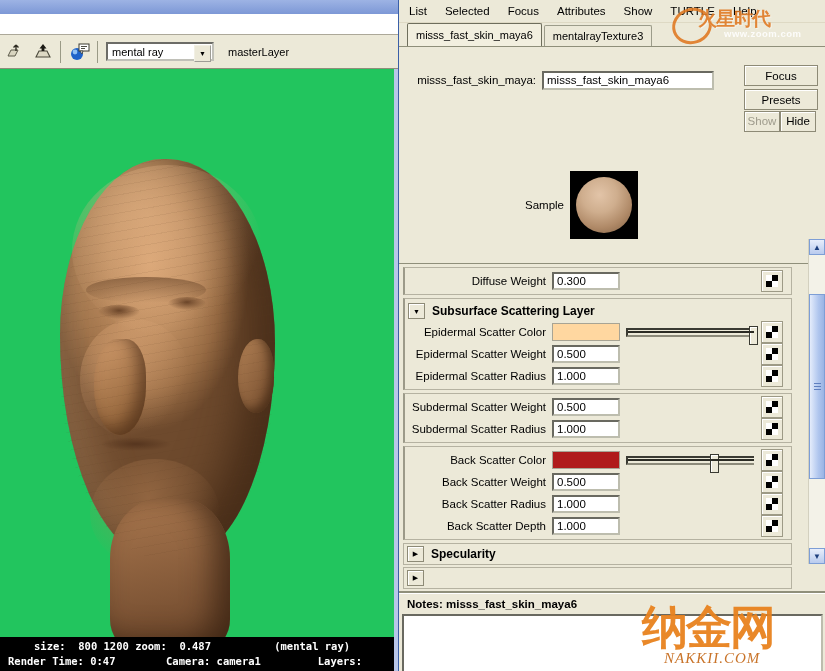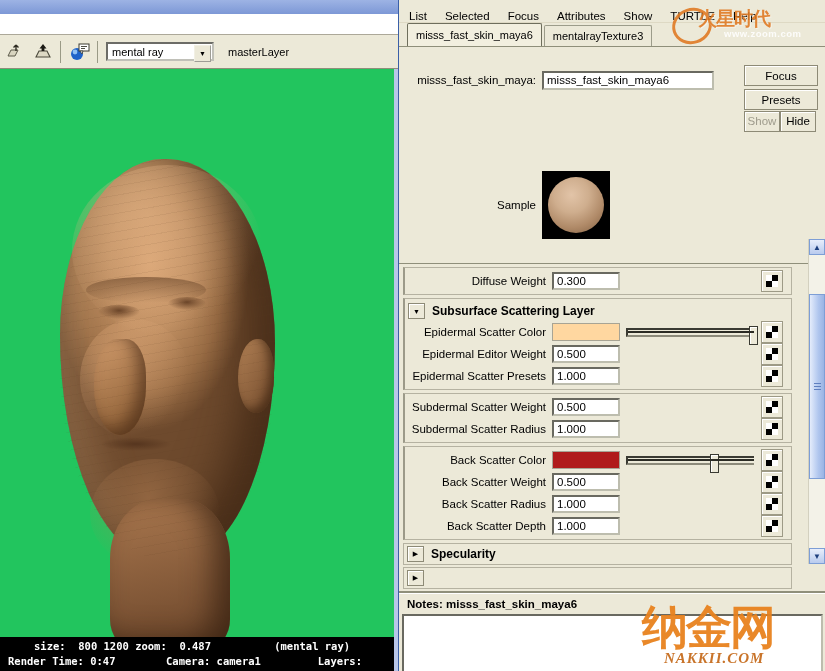--- a/index.html
+++ b/index.html
@@ -79,21 +79,21 @@
      white-space:nowrap;letter-spacing:.5px;text-shadow:1px 1px 1px rgba(0,0,0,.45);}
   .wbtns{position:absolute;right:2px;top:2px;display:flex;gap:2px;}
   .wb{width:21px;height:18px;border:1px solid #8fb6ee;border-radius:3px;
      background:linear-gradient(180deg,#6fa4ec,#2f6ed0);display:flex;align-items:flex-end;justify-content:center;
      color:#fff;font-size:10px;font-weight:bold;padding-bottom:2px;box-sizing:border-box;}
   .wb.close{background:linear-gradient(180deg,#f28a6a,#d03c18);border-color:#f7b49a;
      align-items:center;font-size:13px;padding-bottom:0;}
   .wb .minglyph{display:block;width:9px;height:3px;background:#fff;margin-bottom:1px;}
   .wb .maxglyph{display:block;width:10px;height:9px;border:2px solid #fff;border-top-width:3px;margin-bottom:2px;}
 
-  .ae-menu{height:22px;background:#ece9d8;display:flex;align-items:flex-end;padding-left:10px;
+  .ae-menu{height:22px;background:#ece9d8;display:flex;align-items:center;padding-left:10px;
      border-bottom:1px solid #ded9c4;position:relative;}
   .ae-menu span{font-size:11.5px;color:#000;margin-right:18px;font-family:"Liberation Sans",sans-serif;}
 
   .ae-tabs{height:24px;background:#ece9d8;display:flex;align-items:flex-end;padding-left:8px;
      border-bottom:1px solid #8f8f7a;box-sizing:border-box;}
   .tab{height:20px;line-height:20px;padding:0 8px;font-size:11px;color:#000;background:#ece9d8;
      border:1px solid #9c9c8a;border-bottom:none;border-radius:2px 2px 0 0;margin-right:2px;}
   .tab.active{background:#f2efdf;border-color:#6e6e5c;height:22px;line-height:22px;font-weight:normal;}
 
   .ae-body{position:relative;height:216px;background:#ece9d8;border-bottom:1px solid #8f8f7a;}
@@ -102,21 +102,21 @@
   .nameinput{width:172px;height:19px;background:#fff;border:2px inset #bdbdae;font-size:11.5px;
      display:flex;align-items:center;padding-left:3px;box-sizing:border-box;color:#000;}
   .rbtns{position:absolute;right:10px;top:18px;width:72px;}
   .rbtn{width:72px;height:19px;background:#ece9d8;border:1px solid #8d8a76;box-shadow:inset 1px 1px 0 #fff;
      font-size:11.5px;color:#000;display:flex;align-items:center;justify-content:center;margin-bottom:3px;}
   .rbtn.pair{display:flex;justify-content:space-between;width:72px;border:none;box-shadow:none;background:none;}
   .rbtn.half{width:34px;}
   .rbtn.dis{color:#9e9b8c;}
 
   .samplerow{position:absolute;left:0;top:118px;width:100%;height:80px;display:flex;align-items:center;}
-  .samplelabel{width:143px;text-align:right;font-size:11.5px;color:#000;padding-right:6px;box-sizing:border-box;}
+  .samplelabel{width:143px;text-align:right;font-size:11.5px;color:#000;padding-right:6px;box-sizing:border-box;margin-left:28px;}
   .sampleswatch{width:68px;height:68px;background:#000;display:flex;align-items:center;justify-content:center;}
   .sphere{width:56px;height:56px;border-radius:50%;
      background:radial-gradient(circle at 42% 32%, #e2c4a8 0%, #cfae8e 35%, #b08a68 65%, #7d5c3e 100%);}
 
   
   .attrs{position:relative;height:327px;background:#ece9d8;overflow:hidden;border-bottom:2px solid #8f8f7a;}
   .attrs-inner{position:absolute;left:0;top:0;width:409px;}
   .arow{height:22px;display:flex;align-items:center;}
   .alabel{width:147px;text-align:right;font-size:11.5px;color:#000;padding-right:6px;box-sizing:border-box;
      white-space:nowrap;}
@@ -166,21 +166,21 @@
   .wm-top{position:absolute;right:4px;top:6px;width:150px;height:38px;pointer-events:none;opacity:.88;}
   .wm-top .ring{position:absolute;left:0;top:2px;width:34px;height:30px;border:3px solid #e07820;
      border-radius:50%;transform:rotate(-18deg);}
   .wm-top .cn{position:absolute;left:26px;top:0;font-family:"DejaVu Sans",sans-serif;font-size:19px;
      font-weight:bold;color:#e07820;letter-spacing:-1px;text-shadow:1px 1px 0 rgba(255,255,255,.5);}
   .wm-top .url{position:absolute;left:52px;top:22px;font-size:9.5px;font-weight:bold;color:#fff;
      font-family:"Liberation Sans",sans-serif;letter-spacing:.5px;}
   .wm-bot{position:absolute;right:2px;bottom:2px;width:190px;height:72px;pointer-events:none;}
   .wm-bot .cn{position:absolute;left:8px;top:0;font-family:"DejaVu Sans",sans-serif;font-size:46px;
      font-weight:bold;color:#e8821e;letter-spacing:-2px;opacity:.95;}
-  .wm-bot .url{position:absolute;left:30px;bottom:2px;font-size:15px;font-weight:bold;color:#c9742a;
+  .wm-bot .url{position:absolute;left:30px;bottom:2px;font-size:15px;font-weight:normal;color:#c9742a;
      font-style:italic;font-family:"Liberation Serif",serif;letter-spacing:1px;}
 </style>
 </head>
 <body>
 
 <div id="root">
 
   <div id="renderview">
 
     <div class="rv-bluebar"></div>
@@ -336,37 +336,37 @@
                 <div class="checker">
                   <i></i>
                   <i></i>
                   <i></i>
                   <i></i>
                 </div>
               </div>
           </div>
 
           <div class="arow">
-            <div class="alabel">Epidermal Editor Weight</div>
+            <div class="alabel">Epidermal Scatter Weight</div>
             <div class="afield">
               <span>0.500</span>
             </div>
             <div class="sliderwrap"></div>
             <div class="mapbtn">
                 <div class="checker">
                   <i></i>
                   <i></i>
                   <i></i>
                   <i></i>
                 </div>
               </div>
           </div>
 
           <div class="arow">
-            <div class="alabel">Epidermal Scatter Presets</div>
+            <div class="alabel">Epidermal Scatter Radius</div>
             <div class="afield">
               <span>1.000</span>
             </div>
             <div class="sliderwrap"></div>
             <div class="mapbtn">
                 <div class="checker">
                   <i></i>
                   <i></i>
                   <i></i>
                   <i></i>

